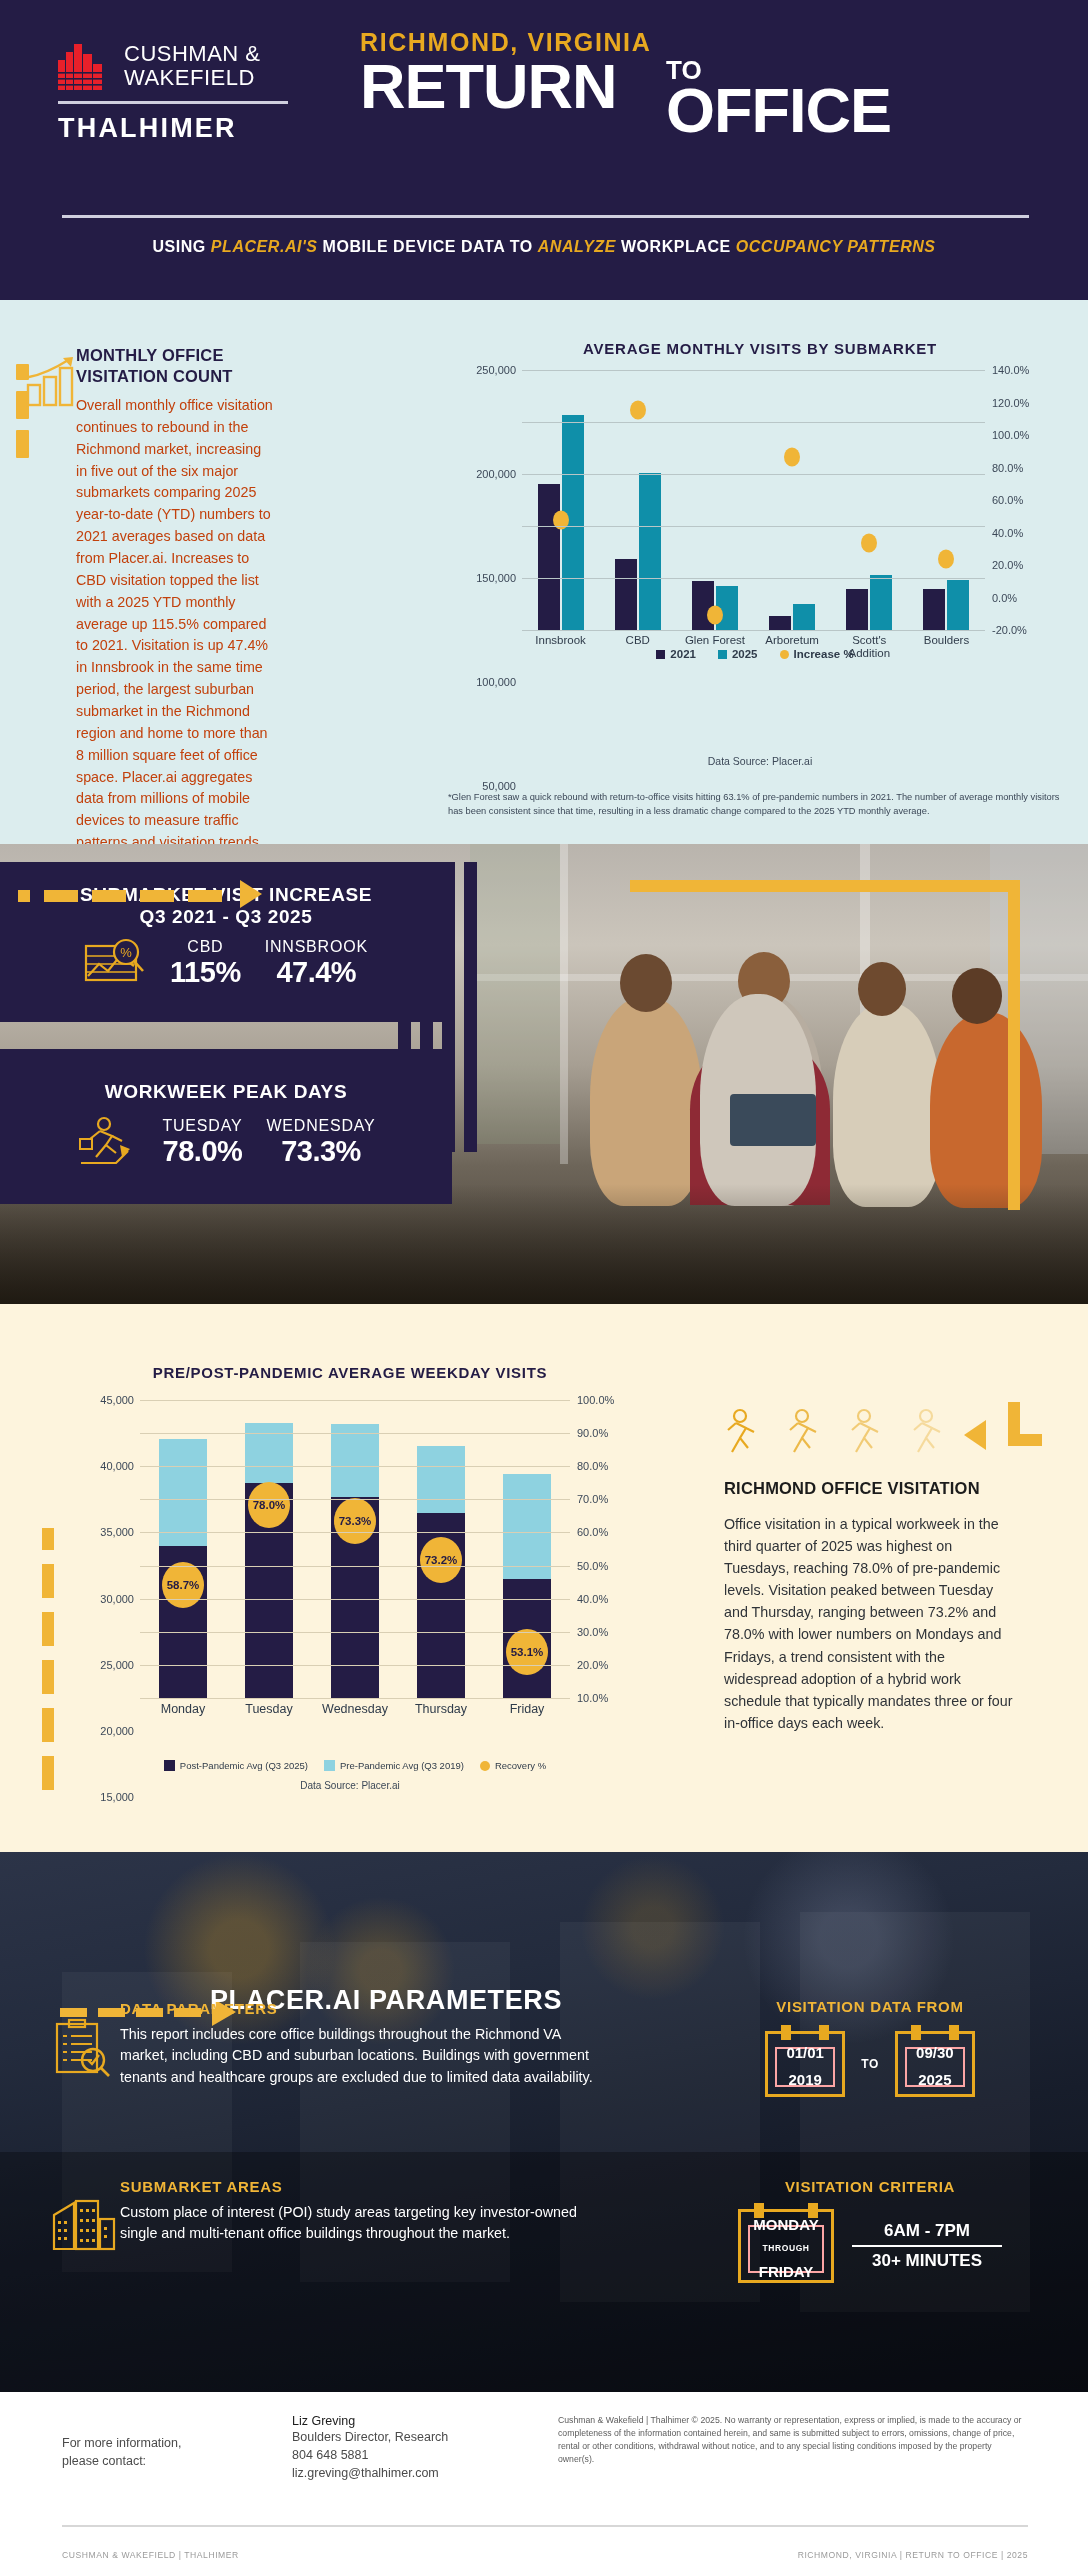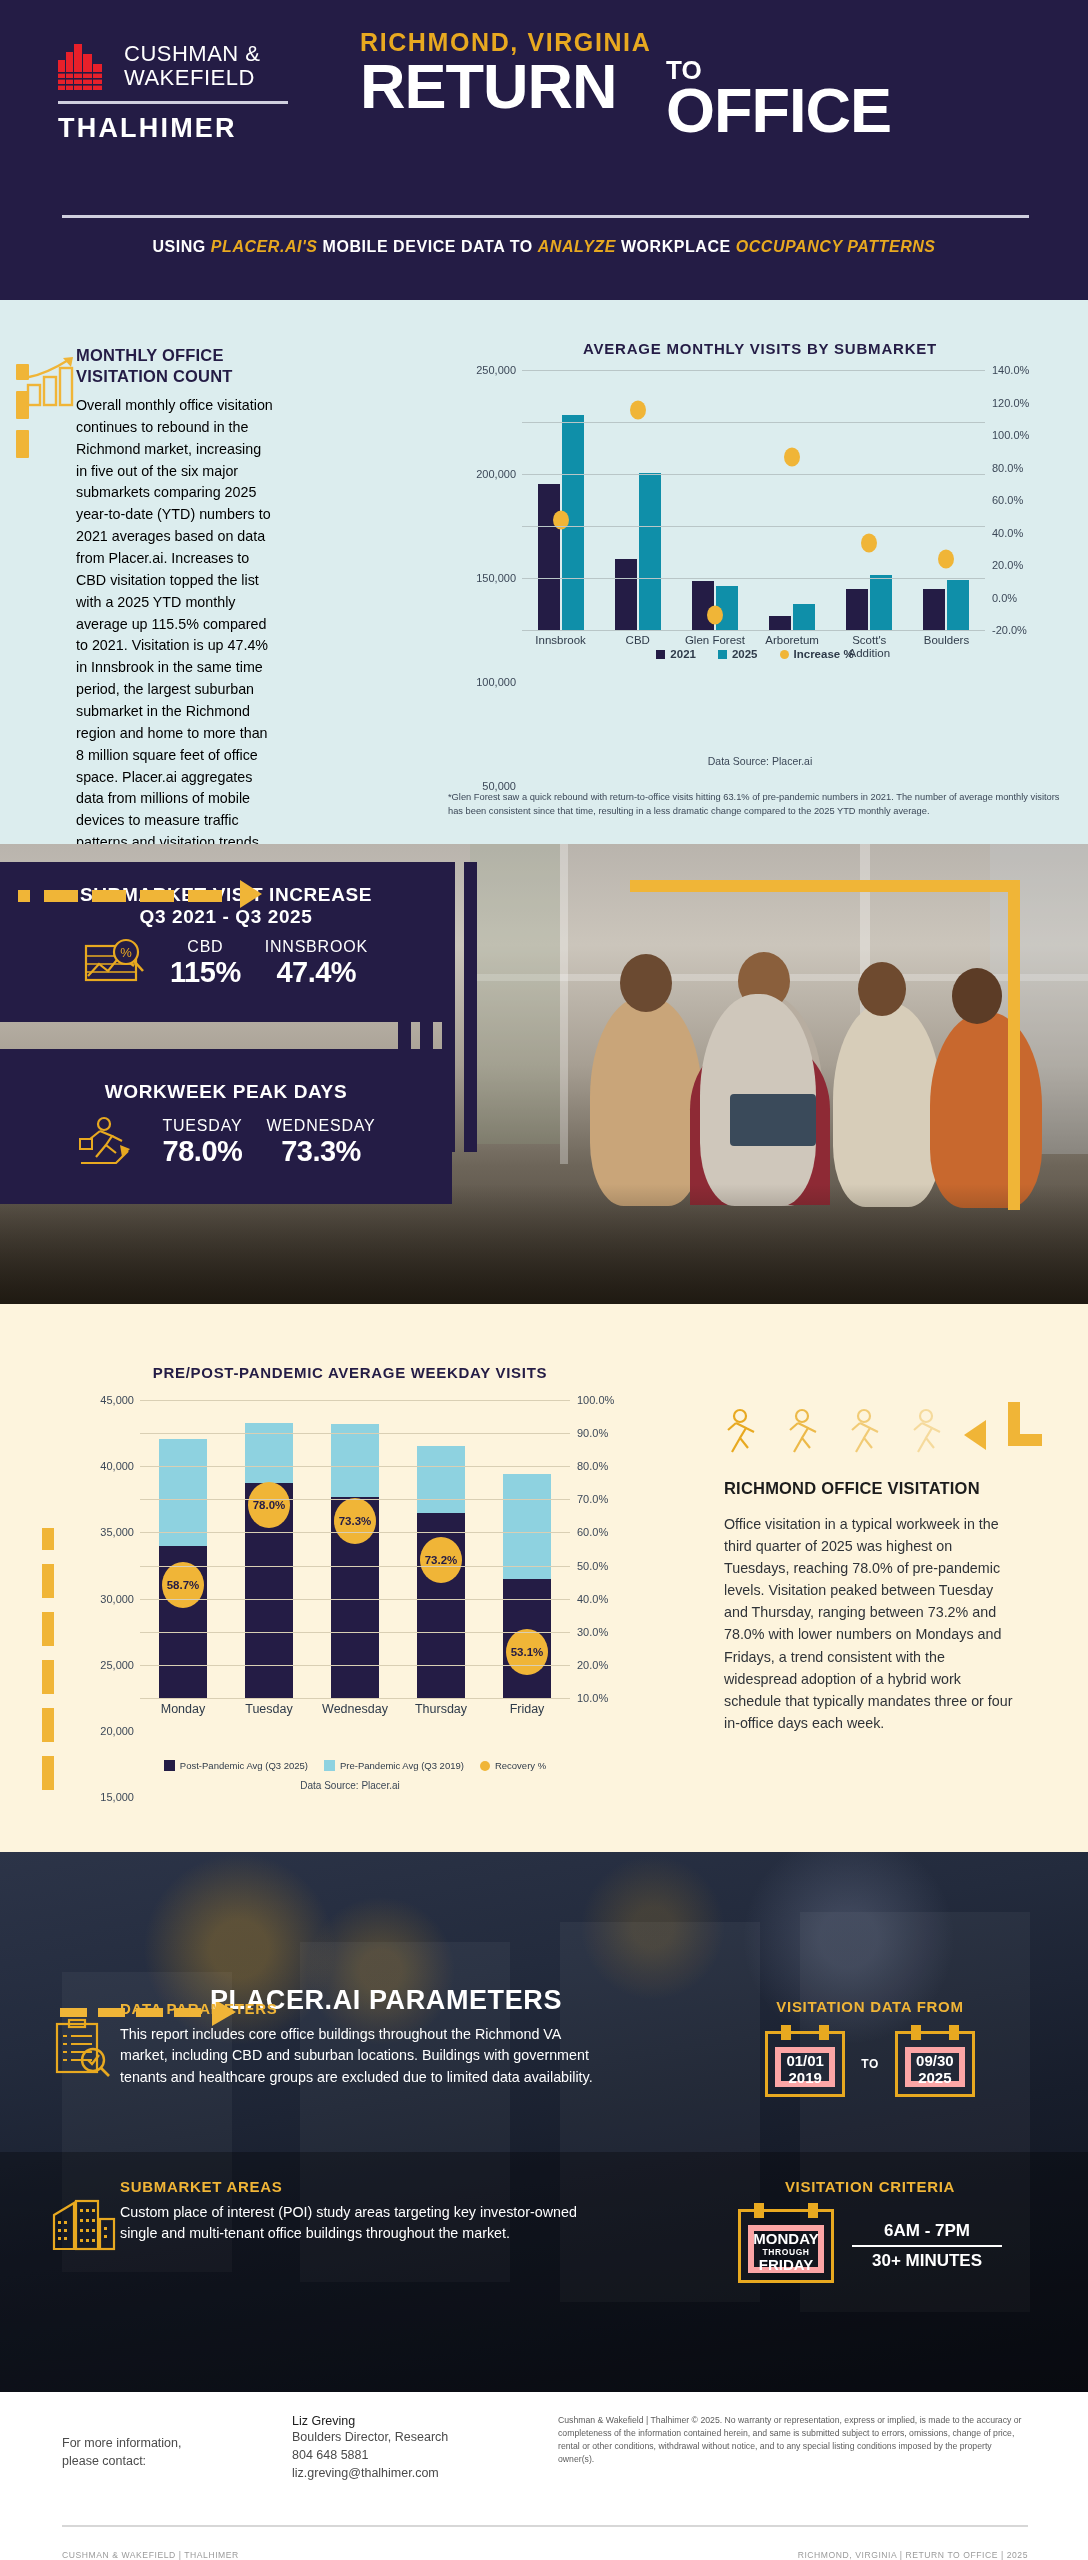--- a/index.html
+++ b/index.html
@@ -38,21 +38,21 @@
   .subline i { color:#e8a920; font-style:italic; }
   .subline .w { color:#fff; font-style:normal; }
 
   
   .sec1 { position:absolute; left:0; top:300px; width:1088px; height:544px; background:#dcedee; }
   .s1-dash { position:absolute; left:16px; top:364px; }
   .dashcol span { display:block; width:13px; background:#f0b537; border-radius:1px; }
 
   .s1-icon { position:absolute; left:26px; top:355px; width:58px; height:54px; }
   .s1-head { position:absolute; left:76px; top:345px; width:180px; color:#241c45; font-weight:bold; font-size:16.5px; line-height:1.25; letter-spacing:0.2px; }
-  .s1-body { position:absolute; left:76px; top:395px; width:200px; color:#000000; font-size:14.3px; line-height:1.53; }
+  .s1-body { position:absolute; left:76px; top:395px; width:200px; color:#c2410c; font-size:14.3px; line-height:1.53; }
 
   
   .chart1-title { position:absolute; left:430px; top:340px; width:660px; text-align:center; color:#241c45; font-weight:bold; font-size:15px; letter-spacing:0.8px; }
   .chart1 { position:absolute; left:470px; top:370px; width:570px; height:300px; }
   .c1-plot { position:absolute; left:52px; top:0; width:463px; height:260px; }
   .gridline { position:absolute; left:0; width:463px; height:1px; background:#b9c6c7; }
   .ylab { position:absolute; right:calc(100% + 6px); transform:translateY(-50%); color:#3c4858; font-size:11px; white-space:nowrap; }
   .y2lab { position:absolute; left:calc(100% + 7px); transform:translateY(-50%); color:#3c4858; font-size:11px; white-space:nowrap; }
   .c1-groups { position:absolute; left:0; bottom:0; width:463px; height:260px; display:flex; }
   .c1-group { flex:1; position:relative; display:flex; justify-content:center; align-items:flex-end; gap:2px; }
@@ -134,21 +134,21 @@
   .p-col-l { position:absolute; left:120px; }
   .p-head { color:#f0b537; font-weight:bold; font-size:15px; letter-spacing:0.7px; }
   .p-body { color:#fff; font-size:14.3px; line-height:1.5; margin-top:7px; }
   .p-icon { position:absolute; width:60px; height:60px; }
   .p-col-r { position:absolute; }
   .p-head-c { color:#f0b537; font-weight:bold; font-size:15px; letter-spacing:0.7px; text-align:center; }
 
   .cal { width:80px; height:66px; border:3px solid #e8a920; position:relative; display:flex; align-items:center; justify-content:center; }
   .cal:before, .cal:after { content:""; position:absolute; top:-9px; width:10px; height:15px; background:#e8a920; }
   .cal:before { left:13px; } .cal:after { right:13px; }
-  .cal-in { position:absolute; left:7px; top:13px; right:7px; bottom:7px; border:6px solid #fca5a5; display:flex; flex-direction:column; align-items:center; color:#fff; font-weight:bold; font-size:15px; line-height:1.12; }
+  .cal-in { position:absolute; left:7px; top:13px; right:7px; bottom:7px; border:2px solid #fca5a5; display:flex; flex-direction:column; align-items:center; justify-content:center; color:#fff; font-weight:bold; font-size:15px; line-height:1.12;gap:10px; }
   .to-word { color:#fff; font-weight:bold; font-size:12px; letter-spacing:0.6px; }
   .crit { color:#fff; font-weight:bold; font-size:17px; text-align:center; }
   .crit-rule { height:2px; background:#fff; margin:4px 0; }
 
   
   .foot { position:absolute; left:0; top:2392px; width:1088px; height:168px; background:#fff; }
   .f-lab { color:#4b4b4b; font-size:12.5px; line-height:1.45; }
   .f-name { color:#1c1c1c; font-weight:normal; font-size:12.5px; }
   .f-info { color:#4b4b4b; font-size:12.5px; line-height:1.45; }
   .f-disc { color:#5d5d5d; font-size:8.7px; line-height:1.5; }

